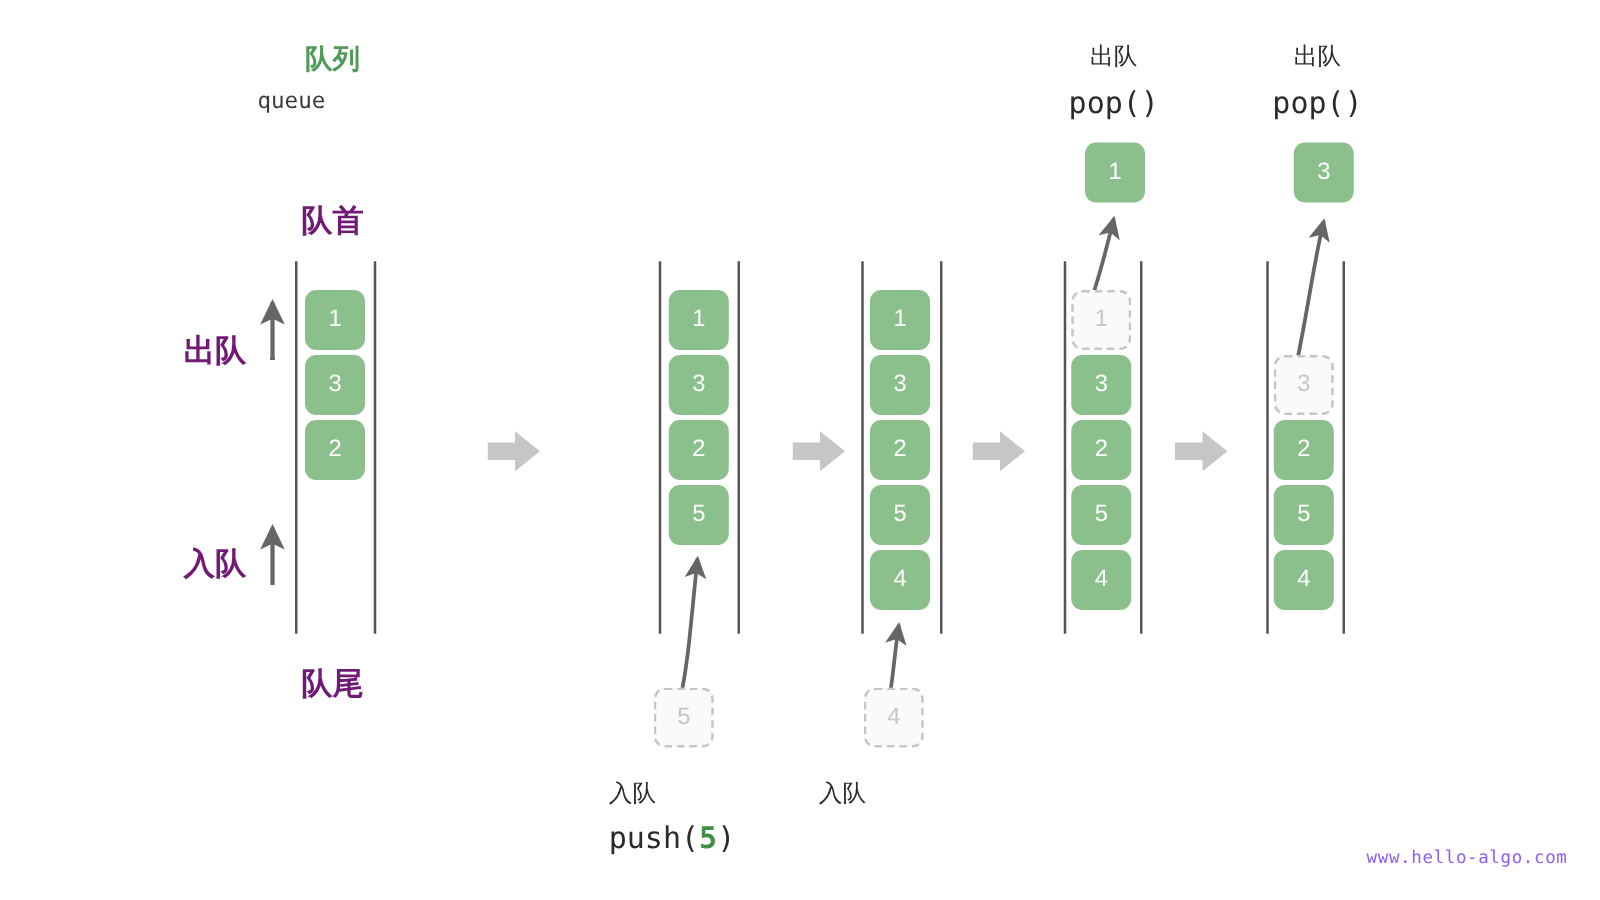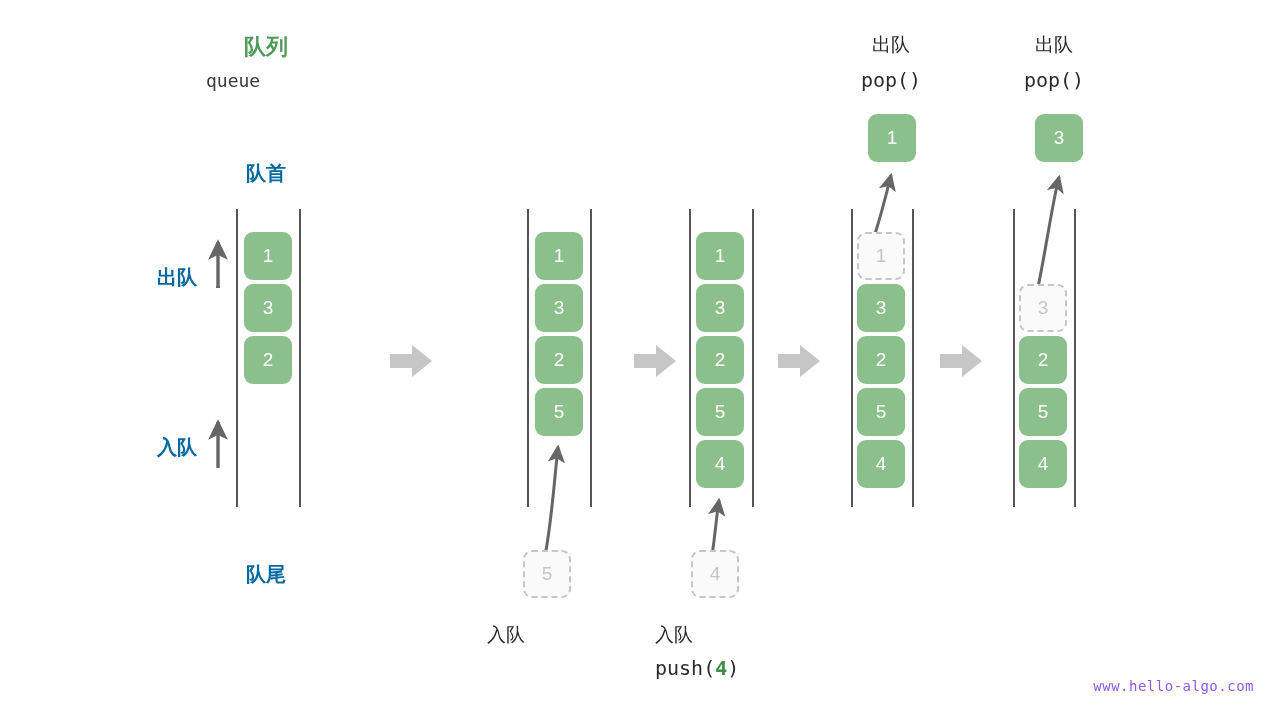--- a/index.html
+++ b/index.html
@@ -31,37 +31,37 @@
   .title-mono {
     position: absolute;
     font-family: "DejaVu Sans Mono", "Liberation Mono", monospace;
     font-size: 18px;
     color: #3a3a3a;
     white-space: nowrap;
     text-align: left;
   }
   .label-bold {
     position: absolute;
-    font-size: 20px;
+    font-size: 25px;
     font-weight: bold;
-    color: #0369a1;
+    color: #701a75;
     white-space: nowrap;
     text-align: center;
   }
   .op-cn {
     position: absolute;
     font-size: 19px;
     color: #2b2b2b;
     white-space: nowrap;
     text-align: center;
   }
   .op-mono {
     position: absolute;
     font-family: "DejaVu Sans Mono", "Liberation Mono", monospace;
-    font-size: 20px;
+    font-size: 24px;
     color: #2b2b2b;
     white-space: nowrap;
     text-align: center;
   }
   .op-mono .arg { color: #3f8f47; font-weight: bold; }
 
   .watermark {
     position: absolute;
     right: 26px;
     bottom: 26px;
@@ -141,21 +141,21 @@
     <line x1="218" y1="288" x2="218" y2="286" stroke="#666666" stroke-width="3.4"></line>
     <line x1="218" y1="287" x2="218" y2="287" stroke="#666666" stroke-width="3.4"></line>
 
     <line x1="218" y1="468" x2="218" y2="422" stroke="#666666" stroke-width="3.4" marker-end="url(#ah)"></line>
   </svg>
 
   <div class="title-cn" style="left:206px; top:32px; width:120px;">队列</div>
   <div class="title-mono" style="left:206px; top:70px; width:120px;">queue</div>
 
   <div class="label-bold" style="left:206px; top:160px; width:120px;">队首</div>
-  <div class="label-bold" style="left:206px; top:561px; width:120px;">队尾</div>
+  <div class="label-bold" style="left:206px; top:530px; width:120px;">队尾</div>
 
   <div class="label-bold" style="left:125px; top:264px; width:72px; text-align:right;">出队</div>
   <div class="label-bold" style="left:125px; top:434px; width:72px; text-align:right;">入队</div>
 
   <div class="op-cn" style="left:831px; top:32px; width:120px;">出队</div>
   <div class="op-mono" style="left:831px; top:68px; width:120px;">pop()</div>
 
   <div class="op-cn" style="left:994px; top:32px; width:120px;">出队</div>
   <div class="op-mono" style="left:994px; top:68px; width:120px;">pop()</div>
 
@@ -174,38 +174,38 @@
   <div class="rail" style="left:590px; top:209px; height:298px;"></div>
 
   <div class="cell" style="left:535px; top:232px;">1</div>
   <div class="cell" style="left:535px; top:284px;">3</div>
   <div class="cell" style="left:535px; top:336px;">2</div>
   <div class="cell" style="left:535px; top:388px;">5</div>
 
   <div class="cell ghost" style="left:523px; top:550px;">5</div>
 
   <div class="op-cn" style="left:487px; top:622px; width:120px; text-align:left;">入队</div>
+  <div class="op-mono" style="left:487px; top:656px; width:160px; text-align:left;"><span>push(</span><span class="arg">5</span><span>)</span></div>
 
   <svg class="flow-arrow" style="left:634px; top:344px;" viewBox="0 0 42 34">
     <path d="M0,10 L22,10 L22,1 L42,17 L22,33 L22,24 L0,24 Z" fill="#c6c6c6"></path>
   </svg>
 
   <div class="rail" style="left:689px; top:209px; height:298px;"></div>
   <div class="rail" style="left:752px; top:209px; height:298px;"></div>
 
   <div class="cell" style="left:696px; top:232px;">1</div>
   <div class="cell" style="left:696px; top:284px;">3</div>
   <div class="cell" style="left:696px; top:336px;">2</div>
   <div class="cell" style="left:696px; top:388px;">5</div>
   <div class="cell" style="left:696px; top:440px;">4</div>
 
   <div class="cell ghost" style="left:691px; top:550px;">4</div>
 
   <div class="op-cn" style="left:655px; top:622px; width:120px; text-align:left;">入队</div>
-  <div class="op-mono" style="left:655px; top:656px; width:160px; text-align:left;"><span>push(</span><span class="arg">4</span><span>)</span></div>
 
   <svg class="flow-arrow" style="left:778px; top:344px;" viewBox="0 0 42 34">
     <path d="M0,10 L22,10 L22,1 L42,17 L22,33 L22,24 L0,24 Z" fill="#c6c6c6"></path>
   </svg>
 
   <div class="cell" style="left:868px; top:114px;">1</div>
 
   <div class="rail" style="left:851px; top:209px; height:298px;"></div>
   <div class="rail" style="left:912px; top:209px; height:298px;"></div>
 

